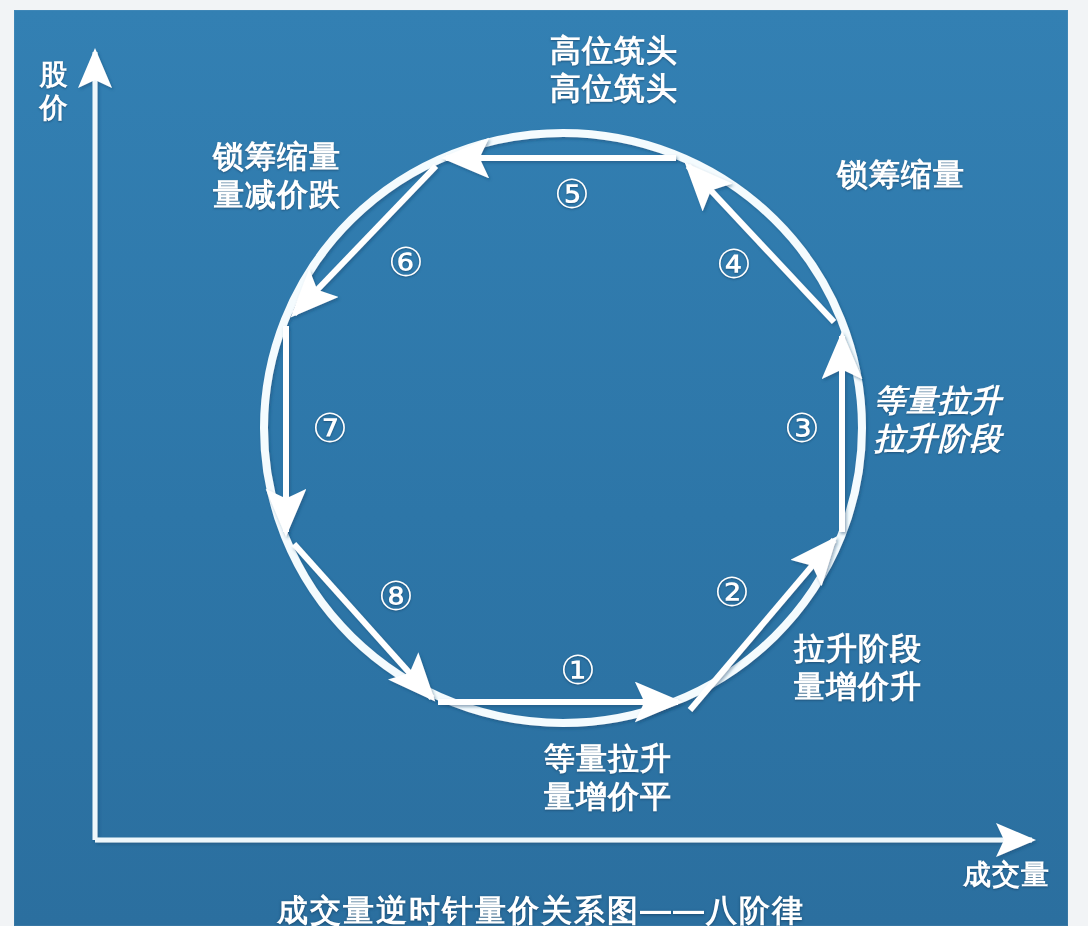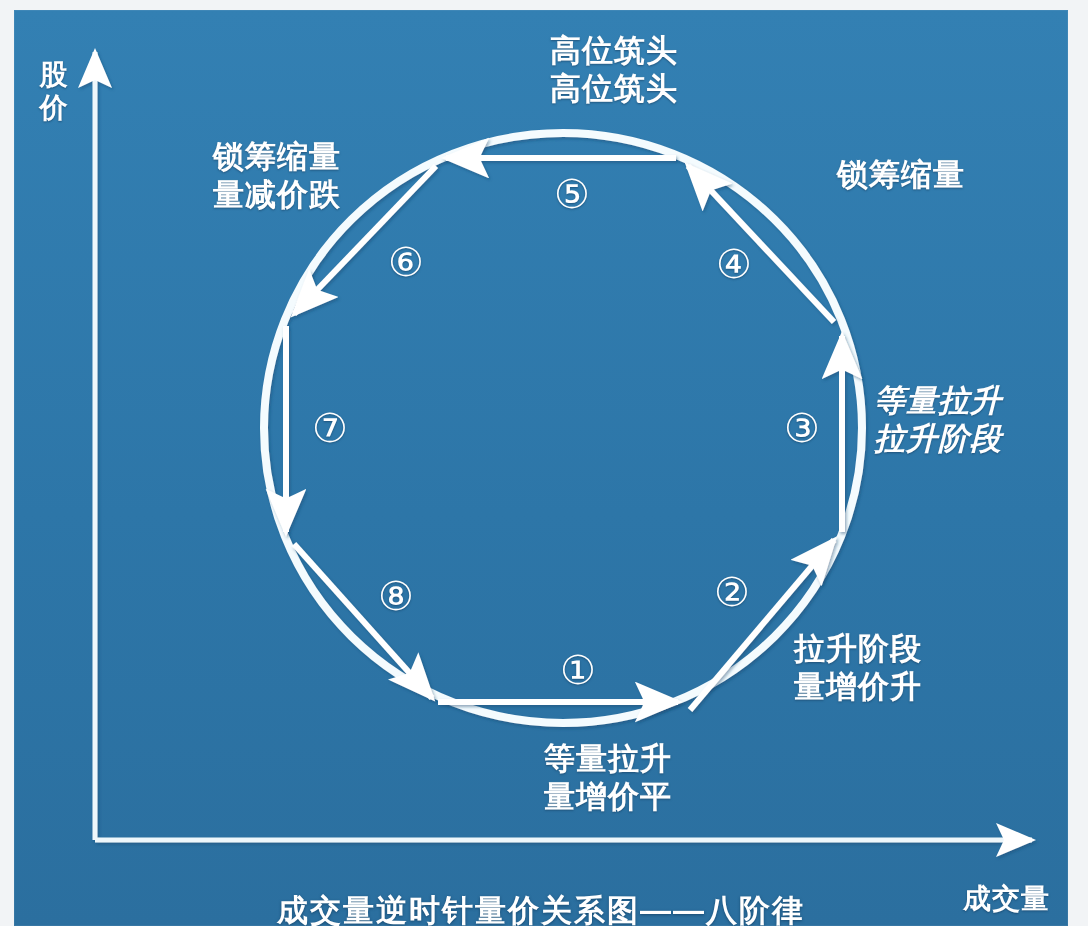--- a/index.html
+++ b/index.html
@@ -58,21 +58,21 @@
   #yaxis-label {
     left: 22px;
     top: 48px;
     width: 36px;
     text-align: center;
     line-height: 1.18;
   }
   #yaxis-label span { display: block; }
   #xaxis-label {
     right: 18px;
-    top: 870px;
+    top: 846px;
     white-space: nowrap;
   }
   #caption {
     position: absolute;
     left: 0;
     right: 0;
     top: 880px;
     text-align: center;
     color: #ffffff;
     font-weight: bold;

